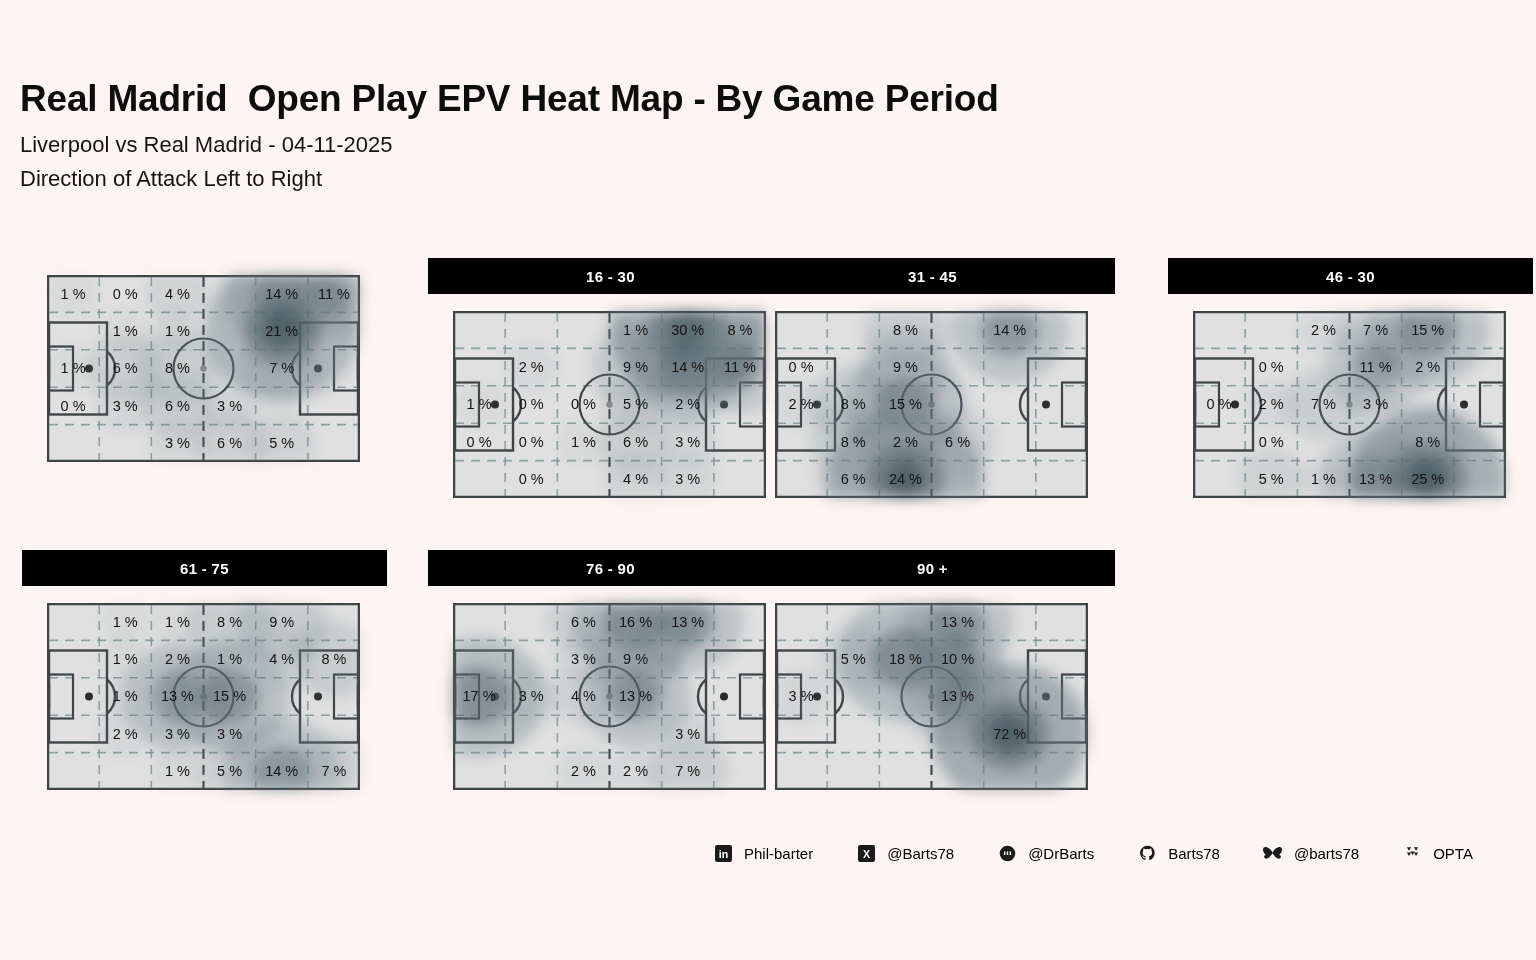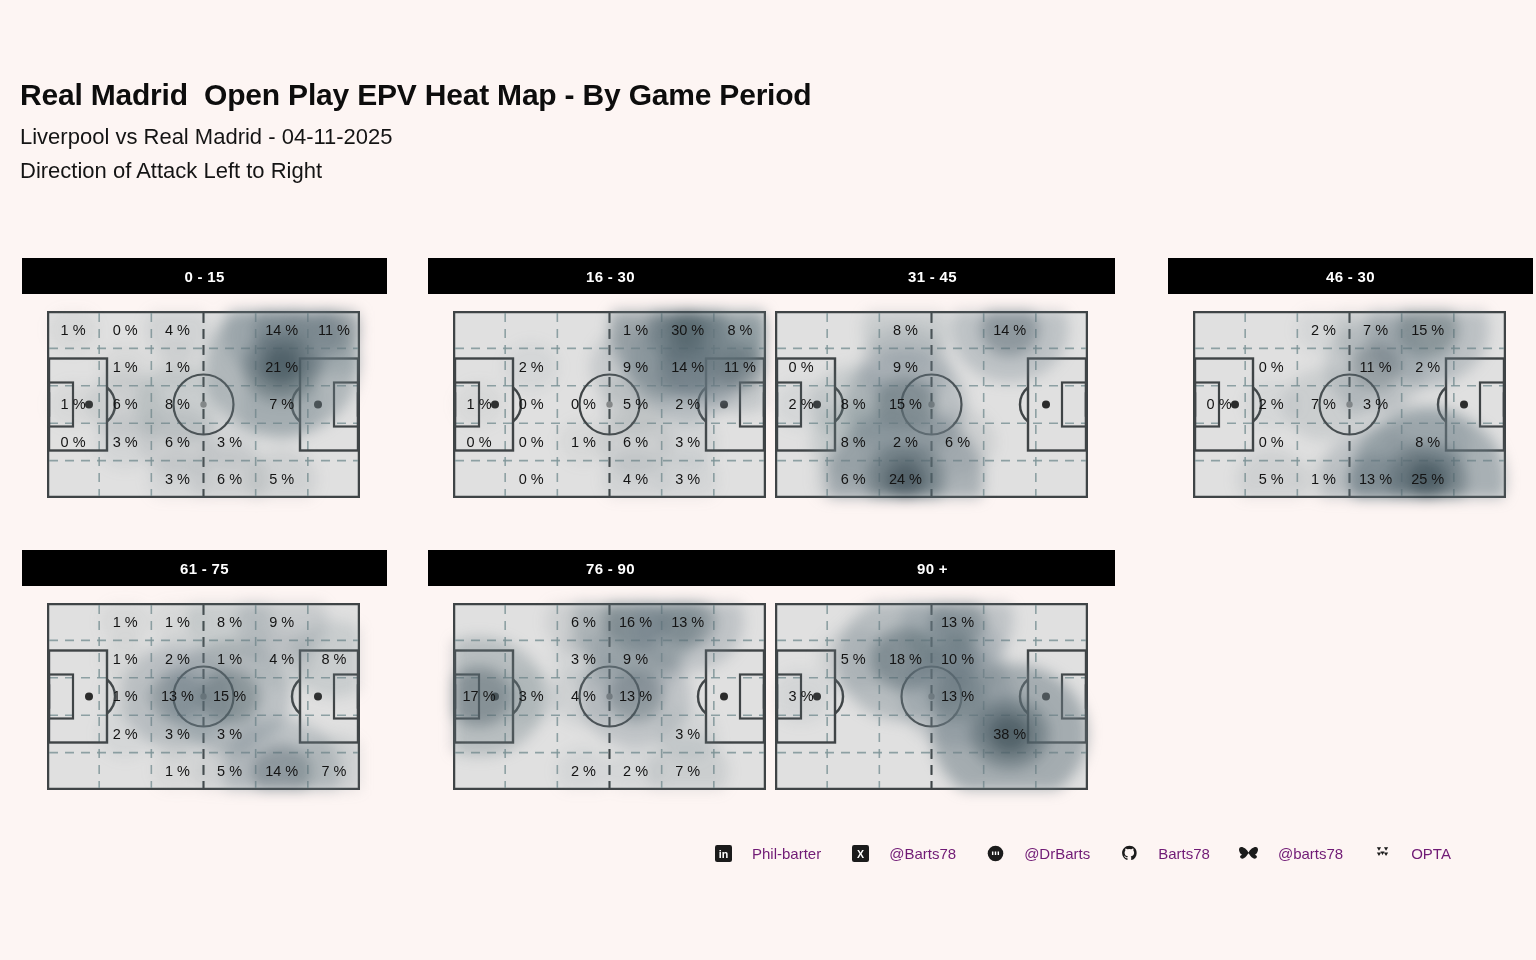--- a/index.html
+++ b/index.html
@@ -6,21 +6,21 @@
   body{
     width:1536px;height:960px;
     background:#fdf5f3;
     font-family:"Liberation Sans", sans-serif;
     color:#111;
     overflow:hidden;
     position:relative;
   }
   .header{position:absolute;left:20px;top:78px;}
   .title{
-    font-size:30px;font-weight:bold;letter-spacing:-0.2px;
+    font-size:37px;font-weight:bold;letter-spacing:-0.2px;
     color:#0d0d0d;white-space:pre;margin:0 0 8px 0;
   }
   .subline{
     font-size:22px;font-weight:400;color:#141414;
     line-height:34px;white-space:pre;
   }
   .panels{position:absolute;left:0;top:258px;width:1536px;}
   .panel-row{position:relative;height:292px;}
   .panel{position:absolute;top:0;width:365px;}
   .panel.p0{left:22px}.panel.p1{left:428px}.panel.p2{left:750px}.panel.p3{left:1168px}
@@ -28,39 +28,38 @@
     height:36px;background:#000;color:#fff;
     display:flex;align-items:center;justify-content:center;
     font-size:15px;font-weight:bold;letter-spacing:0.3px;
   }
   .pitch-wrap{position:relative;width:365px;height:248px;}
   .pitch{position:absolute;left:25px;top:17px;}
   .cellnums{position:absolute;left:25px;top:17px;width:313px;height:187px;
             display:grid;grid-template-columns:repeat(6,1fr);grid-template-rows:repeat(5,1fr);}
   .cell{display:flex;align-items:center;justify-content:center;
         font-size:14.5px;color:#141414;white-space:nowrap;}
-  .footer{position:absolute;left:710px;top:845px;display:flex;align-items:center;gap:0px;}
+  .footer{position:absolute;left:710px;top:845px;display:flex;align-items:center;gap:14px;}
   .fitem{display:flex;align-items:center;}
   .ficon{width:26px;display:flex;align-items:center;justify-content:center;color:#1b1b1b;}
-  .flabel{font-size:15px;color:#701a75;margin-left:16px;margin-right:26px;}
+  .flabel{font-size:15px;color:#000000;margin-left:8px;margin-right:26px;}
   .flabel.last{margin-right:0;}
 </style>
 </head>
 <body>
 
 <div class="header">
   <div class="title">Real Madrid  Open Play EPV Heat Map - By Game Period</div>
   <div class="subline">Liverpool vs Real Madrid - 04-11-2025</div>
   <div class="subline">Direction of Attack Left to Right</div>
 </div>
 
 <div class="panels">
   <div class="panel-row" id="row1">
       <div class="panel p0">
-        <div class="banner">0 - 15</div>
         <div class="pitch-wrap">
           <div class="pitch" style="position: absolute;"><svg width="313" height="187" viewBox="0 0 313 187">
               <rect x="1" y="1" width="311" height="185" fill="#e0e0e0" stroke="#3f4446" stroke-width="2.5"></rect>
               <line x1="52.166666666666664" y1="2" x2="52.166666666666664" y2="185" stroke="#7f9699" stroke-width="1.6" stroke-dasharray="9 7" opacity="0.85"></line>
               <line x1="104.33333333333333" y1="2" x2="104.33333333333333" y2="185" stroke="#7f9699" stroke-width="1.6" stroke-dasharray="9 7" opacity="0.85"></line>
               <line x1="156.5" y1="2" x2="156.5" y2="185" stroke="#7f9699" stroke-width="1.6" stroke-dasharray="9 7" opacity="0.85"></line>
               <line x1="208.66666666666666" y1="2" x2="208.66666666666666" y2="185" stroke="#7f9699" stroke-width="1.6" stroke-dasharray="9 7" opacity="0.85"></line>
               <line x1="260.8333333333333" y1="2" x2="260.8333333333333" y2="185" stroke="#7f9699" stroke-width="1.6" stroke-dasharray="9 7" opacity="0.85"></line>
               <line x1="2" y1="37.4" x2="311" y2="37.4" stroke="#7f9699" stroke-width="1.6" stroke-dasharray="9 7" opacity="0.85"></line>
               <line x1="2" y1="74.8" x2="311" y2="74.8" stroke="#7f9699" stroke-width="1.6" stroke-dasharray="9 7" opacity="0.85"></line>
@@ -602,21 +601,21 @@
             <div class="cell">3 %</div>
             <div class="cell"></div>
             <div class="cell"></div>
             <div class="cell">13 %</div>
             <div class="cell"></div>
             <div class="cell"></div>
             <div class="cell"></div>
             <div class="cell"></div>
             <div class="cell"></div>
             <div class="cell"></div>
-            <div class="cell">38 %</div>
+            <div class="cell">72 %</div>
             <div class="cell"></div>
             <div class="cell"></div>
             <div class="cell"></div>
             <div class="cell"></div>
             <div class="cell"></div>
             <div class="cell"></div>
             <div class="cell"></div>
           </div>
         </div>
       </div>

